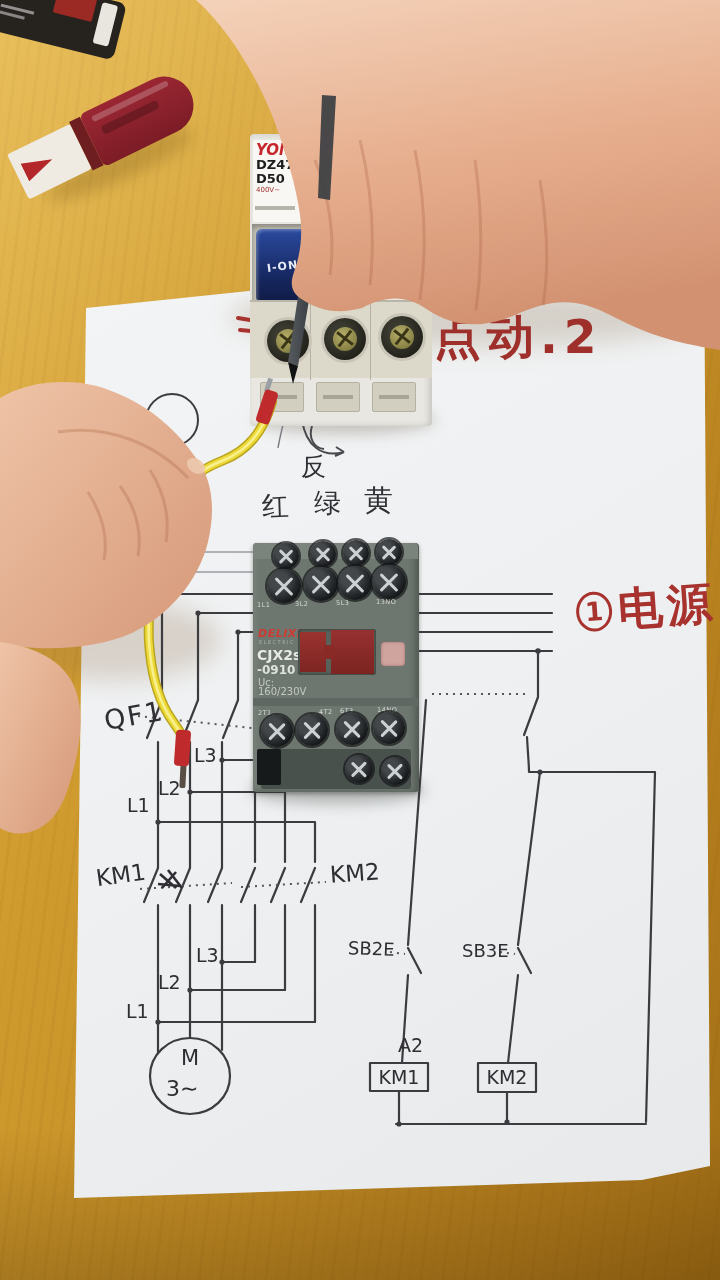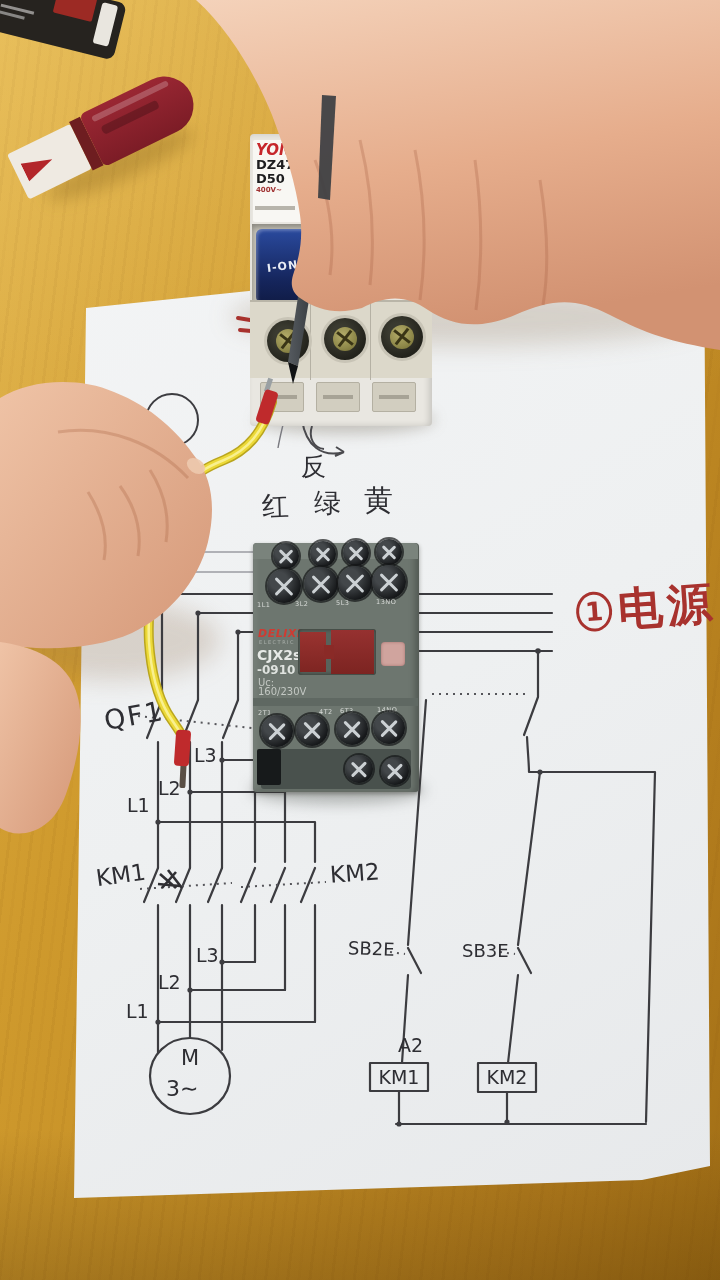--- a/index.html
+++ b/index.html
@@ -22,21 +22,21 @@
   .shadow{border-radius:50%;}
   
   .hw{color:#2e2e33;font-family:"DejaVu Sans",sans-serif;white-space:nowrap;}
   .red{color:#9e2f2b;font-weight:700;white-space:nowrap;}
   
   .breaker{left:250px;top:134px;width:182px;height:292px;background:#e9e7e1;border-radius:4px;
     box-shadow:inset -3px 0 6px rgba(0,0,0,.15);}
   .bk-label{left:3px;top:6px;width:62px;height:82px;background:#f8f7f3;border-radius:2px;padding:2px 3px;}
   .bk-brand{position:static;display:block;color:#c6262b;font-weight:800;font-style:italic;font-size:15px;line-height:16px;}
   .bk-model{position:static;display:block;color:#1d1d1f;font-weight:800;font-size:13px;line-height:14px;}
-  .bk-volt{position:static;display:block;color:#a03232;font-weight:700;font-size:7px;line-height:9px;}
+  .bk-volt{position:static;display:block;color:#a03232;font-weight:400;font-size:7px;line-height:9px;}
   .bk-bar{left:5px;top:72px;width:40px;height:4px;background:#b7b4ab;}
   .bk-pole2{left:66px;top:26px;width:26px;height:56px;background:#1d2f66;border-radius:3px;}
   .bk-recess{left:2px;top:90px;width:64px;height:92px;background:#c9c6ba;box-shadow:inset 0 3px 6px rgba(0,0,0,.35);}
   .bk-toggle{left:4px;top:5px;width:54px;height:74px;border-radius:6px;
     background:linear-gradient(#2a4a9e,#15255c 70%,#101c46);box-shadow:inset 2px 2px 3px rgba(255,255,255,.25);
     display:flex;align-items:center;justify-content:center;}
   .bk-toggle span{position:static;color:#e9edf5;font-size:11px;font-weight:700;transform:rotate(-7deg);letter-spacing:1px;}
   .bk-lower{left:0;top:166px;width:182px;height:78px;background:#dcd8ca;border-top:2px solid #b9b5a8;}
   .bk-seam{top:0;width:1px;height:78px;background:#b5b1a4;}
   .bk-term{width:42px;height:42px;border-radius:50%;
@@ -190,20 +190,21 @@
   <span class="hw" style="left:398px;top:1034px;font-size:19px;">A2</span>
   <span class="hw" style="left:370px;top:1066px;width:58px;text-align:center;font-size:19px;">KM1</span>
   <span class="hw" style="left:478px;top:1066px;width:58px;text-align:center;font-size:19px;">KM2</span>
   <span class="hw" style="left:181px;top:1046px;font-size:21px;">M</span>
   <span class="hw" style="left:166px;top:1076px;font-size:22px;">3∼</span>
   <span class="hw" style="left:262px;top:488px;font-size:27px;transform:rotate(-2deg);">红</span>
   <span class="hw" style="left:314px;top:485px;font-size:27px;">绿</span>
   <span class="hw" style="left:364px;top:481px;font-size:29px;">黄</span>
   <span class="hw" style="left:301px;top:450px;font-size:25px;">反</span>
 
+  <span class="red" style="left:434px;top:306px;font-size:47px;letter-spacing:6px;transform:rotate(1.5deeg);">点动.2</span>
   <div style="left:576px;top:578px;display:flex;align-items:center;gap:6px;transform:rotate(-4deg);">
     <span style="position:static;width:36px;height:40px;border:3.5px solid #a8322e;border-radius:50%;color:#a8322e;font-size:26px;font-weight:700;display:flex;align-items:center;justify-content:center;">1</span>
     <span class="red" style="position:static;font-size:45px;letter-spacing:4px;color:#a8322e;">电源</span>
   </div>
 
   <div class="breaker">
     <div class="bk-label">
       <span class="bk-brand">YON</span>
       <span class="bk-model">DZ47</span>
       <span class="bk-model">D50</span>

